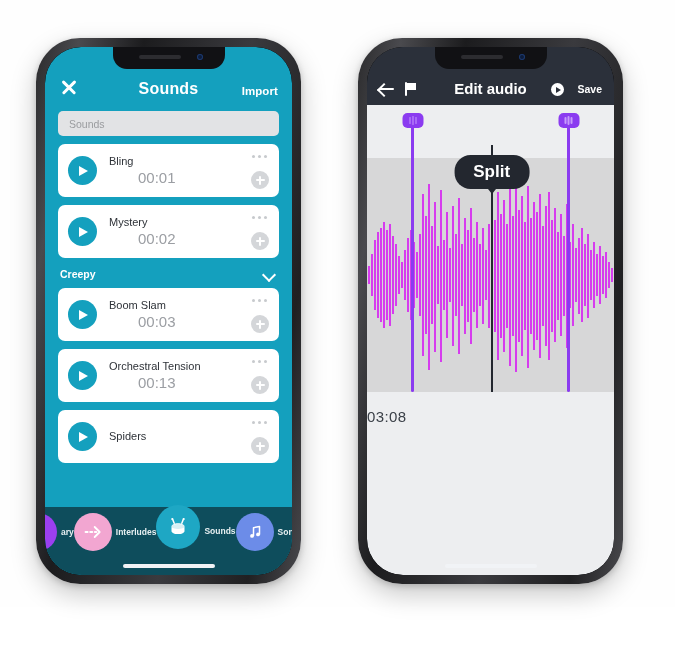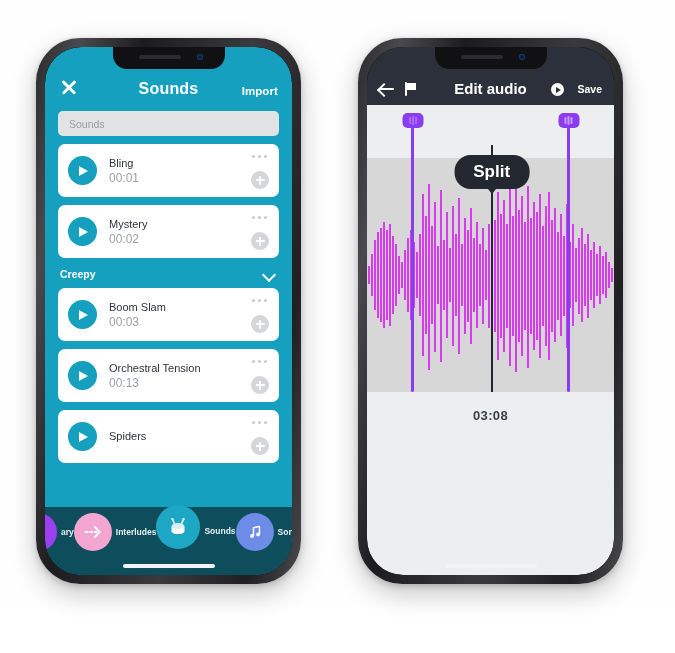--- a/index.html
+++ b/index.html
@@ -87,21 +87,21 @@
   .play-btn {
     width: 29px; height: 29px; border-radius: 50%; background: #14A0BE;
     flex: 0 0 29px; display: flex; align-items: center; justify-content: center;
   }
   .play-btn .tri {
     width: 0; height: 0; margin-left: 2px;
     border-left: 9px solid #fff; border-top: 5.5px solid transparent; border-bottom: 5.5px solid transparent;
   }
   .snd-meta { margin-left: 12px; display: flex; flex-direction: column; gap: 2px; }
   .snd-name { font-size: 11px; color: #2e3238; font-weight: 500; }
-  .snd-dur  { font-size: 12px; color: #9b9ea3; }
+  .snd-dur  { font-size: 15px; color: #9b9ea3; margin-left: 29px; }
   .row-dots {
     position: absolute; right: 12px; top: 11px; display: flex; gap: 3px;
   }
   .row-dots i { width: 3px; height: 3px; border-radius: 50%; background: #c7cacd; display: block; }
   .add-btn {
     position: absolute; right: 10px; bottom: 8px;
     width: 18px; height: 18px; border-radius: 50%; background: #d4d6d9;
     display: flex; align-items: center; justify-content: center;
   }
   .add-btn::before, .add-btn::after {
@@ -201,22 +201,22 @@
     position: absolute; top: 10px; left: 50%; transform: translateX(-50%);
     background: #23272f; color: #fff; border-radius: 16px;
     padding: 7px 19px; font-size: 17px; font-weight: bold; white-space: nowrap;
   }
   .split-tail {
     position: absolute; top: 39px; left: 50%; transform: translateX(-50%);
     width: 0; height: 0; border-left: 8px solid transparent; border-right: 8px solid transparent;
     border-top: 10px solid #23272f;
   }
   .time-label {
-    position: absolute; left: 0; right: 0; top: 303px; text-align: center;
-    color: #3b4048; font-size: 13px; font-weight: bold; letter-spacing: .4px;
+    position: absolute; left: 0; right: 0; top: 303px; 
+    color: #3b4048; font-size: 15px; font-weight: normal; letter-spacing: .4px;
   }
 </style>
 </head>
 <body>
 
 <div class="stage">
 
   <div class="phone" id="phone-left">
     <div class="phone-inner">
       <div class="screen">

